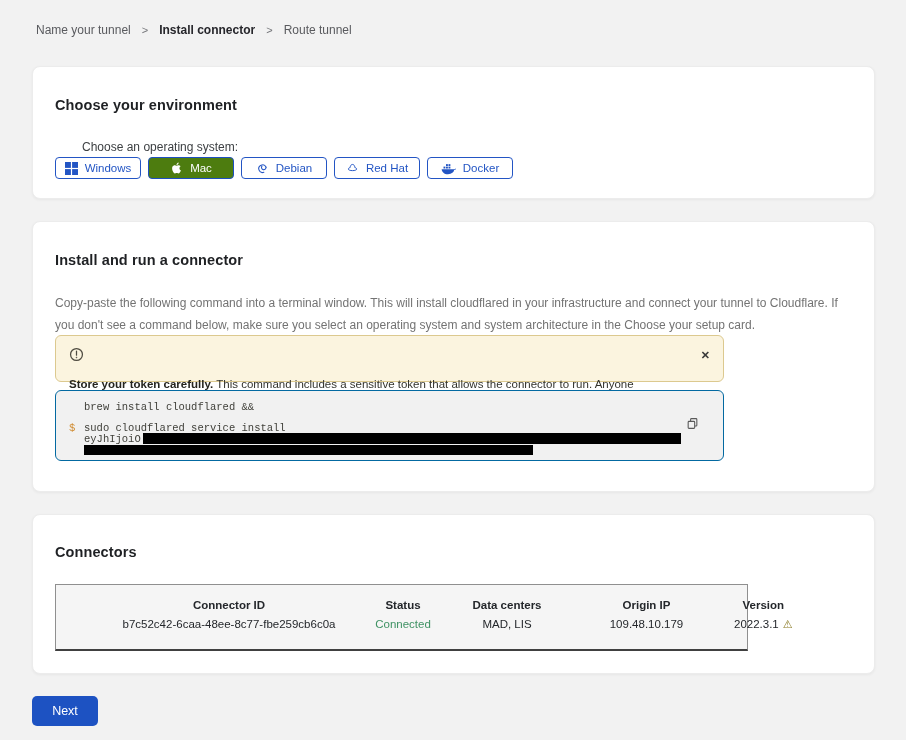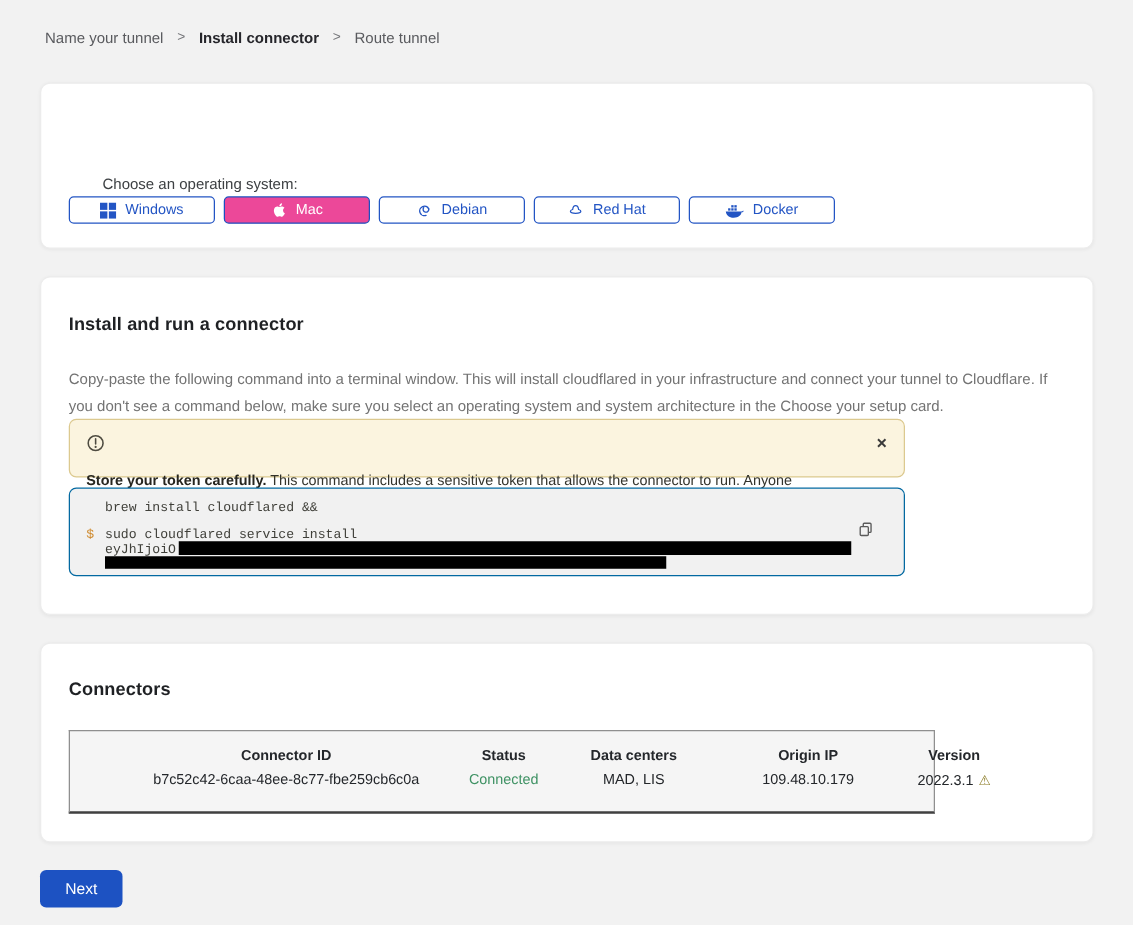--- a/index.html
+++ b/index.html
@@ -43,29 +43,29 @@
   #env-card h2 { top:30px; }
   .os-label {
     position:absolute; top:73px; left:22px;
     font-size:12px; color:#3d4043;margin-left:27px;
   }
   .os-row {
     position:absolute; top:90px; left:22px;
     display:flex; gap:7px;
   }
   .os-btn {
-    width:117px; height:22px;
+    width:86px; height:22px;
     display:inline-flex; align-items:center; justify-content:center; gap:7px;
     background:#ffffff;
     border:1px solid #2355c4; border-radius:4px;
     color:#2355c4; font-size:11.5px;
     font-family:"Liberation Sans", sans-serif;
     cursor:pointer;
   }
-  .os-btn.selected { background:#ec4899; border-color:#1d4fc0; color:#ffffff; }
+  .os-btn.selected { background:#4d7c0f; border-color:#1d4fc0; color:#ffffff; }
   .os-btn svg { display:block; }
 
   
   #install-card h2 { top:30px; }
   .install-desc {
     position:absolute; top:70px; left:22px; right:22px;
     font-size:12px; line-height:22px; color:#737373;
   }
   .warning {
     position:absolute; top:113px; left:22px;
@@ -147,20 +147,21 @@
 
 <nav class="breadcrumb">
   <span class="crumb">Name your tunnel</span>
   <span class="sep">&gt;</span>
   <span class="crumb active">Install connector</span>
   <span class="sep">&gt;</span>
   <span class="crumb">Route tunnel</span>
 </nav>
 
 <section class="card" id="env-card">
+  <h2>Choose your environment</h2>
   <div class="os-label">Choose an operating system:</div>
   <div class="os-row">
 
     <button class="os-btn">
       <span>
         <svg width="13" height="13" viewBox="0 0 13 13">
             <rect x="0" y="0" width="5.9" height="5.9" fill="currentColor"></rect>
             <rect x="7.1" y="0" width="5.9" height="5.9" fill="currentColor"></rect>
             <rect x="0" y="7.1" width="5.9" height="5.9" fill="currentColor"></rect>
             <rect x="7.1" y="7.1" width="5.9" height="5.9" fill="currentColor"></rect>

